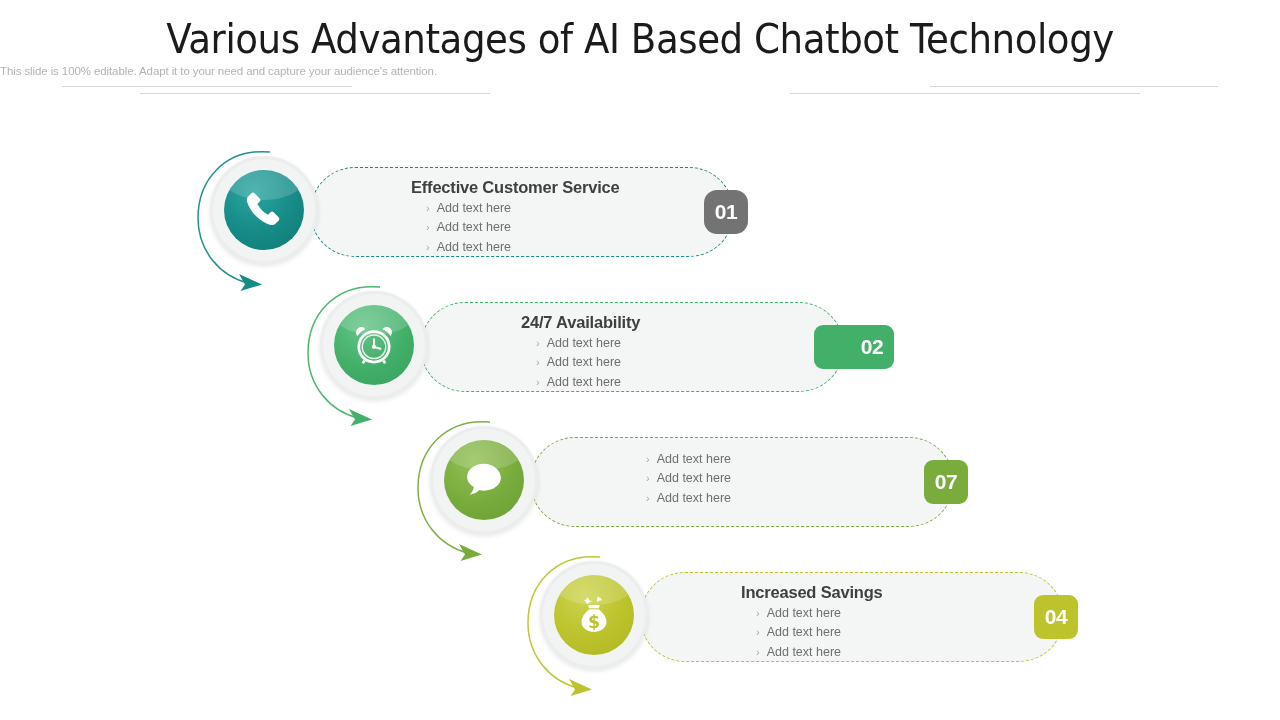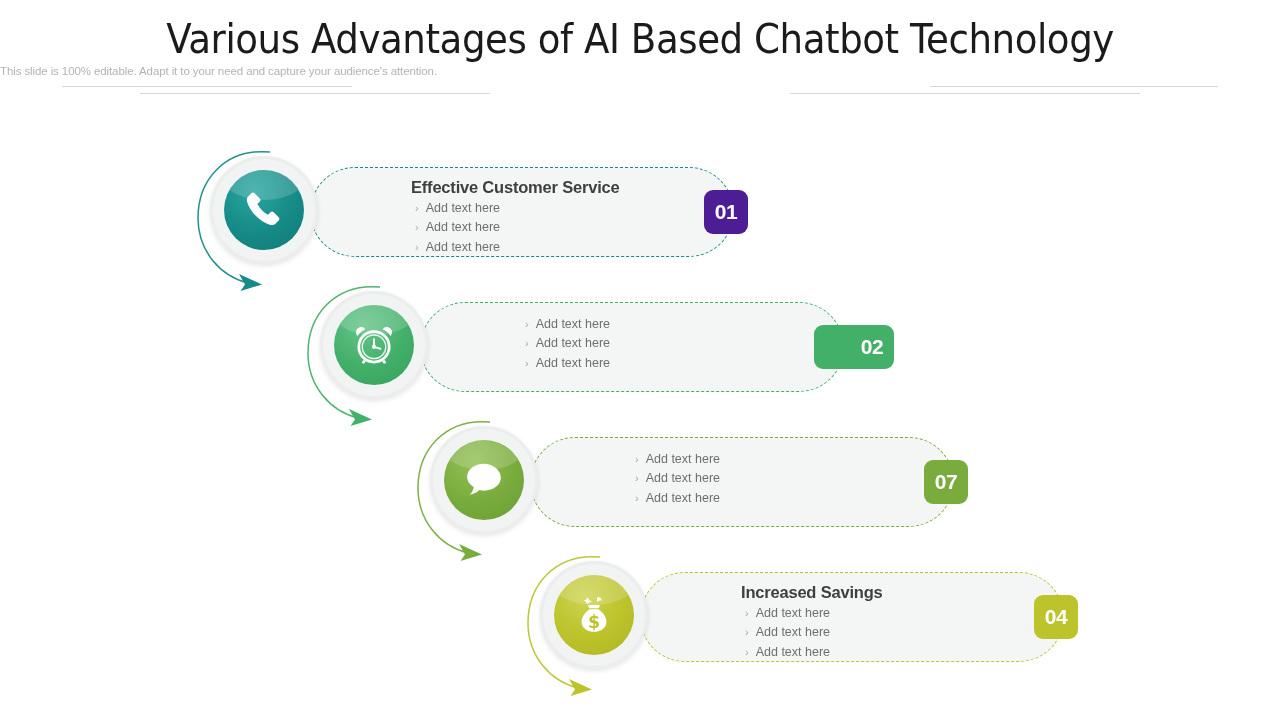--- a/index.html
+++ b/index.html
@@ -96,21 +96,21 @@
   }
   .row-title {
     font-size: 16.5px;
     font-weight: bold;
     color: #3f3f3f;
     letter-spacing: -0.2px;
     line-height: 19px;
     white-space: nowrap;
   }
   .bullets {
-    margin: 2px 0 0 4px;
+    margin: 2px 0 0 15px;
     padding: 0;
     list-style: none;
   }
   .bullet {
     font-size: 12.5px;
     color: #6f6f6f;
     line-height: 19.3px;
     white-space: nowrap;
   }
   .chev {
@@ -213,38 +213,39 @@
     <div class="row" style="left: 192px; top: 138px;">
       <div class="panel" style="border-color: rgb(22, 139, 135);"></div>
       <div class="panel-inner">
         <div class="row-title">Effective Customer Service</div>
         <ul class="bullets">
           <li class="bullet"><span class="chev">›</span><span>Add text here</span></li>
           <li class="bullet"><span class="chev">›</span><span>Add text here</span></li>
           <li class="bullet"><span class="chev">›</span><span>Add text here</span></li>
         </ul>
       </div>
-      <div class="badge" style="background: #4c1d95;">01</div>
+      <div class="badge" style="background: #737373; border-radius: 13px;">01</div>
       <div class="icon-wrap">
         <div class="swoosh"><svg viewBox="0 0 138 148" width="138" height="148" aria-hidden="true">
             <path d="M78 8 C 33 4, 6 36, 6 74 C 6 107, 28 132, 56 139" fill="none" stroke="#168b87" stroke-width="1.5" opacity="0.95"></path>
             <path d="M47 130 L 70 140.5 L 48.5 147 L 53 140.5 Z" fill="#168b87"></path>
           </svg></div>
         <div class="halo"></div>
         <div class="halo-inner"></div>
         <div class="disc" style="background: radial-gradient(circle at 38% 26%, rgb(43, 166, 160) 0%, rgb(22, 139, 135) 52%, rgb(15, 122, 119) 100%); color: rgb(22, 139, 135);">
           <svg width="42" height="42" viewBox="0 0 24 24" aria-hidden="true">
             <path fill="#ffffff" d="M6.6 2.4c-.5-.5-1.3-.5-1.8 0L3.1 4.1C2.2 5 2 6.3 2.4 7.5c1 2.9 2.7 5.6 5 7.9s5 4 7.9 5c1.2.4 2.5.2 3.4-.7l1.7-1.7c.5-.5.5-1.3 0-1.8l-2.9-2.9c-.5-.5-1.3-.5-1.8 0l-1.4 1.4c-1.3-.7-2.5-1.5-3.5-2.6-1-1-1.9-2.2-2.6-3.5l1.4-1.4c.5-.5.5-1.3 0-1.8L6.6 2.4z"></path>
           </svg>
         </div>
       </div>
     </div>
     <div class="row" style="left: 302px; top: 273px;">
       <div class="panel" style="border-color: rgb(67, 176, 106);"></div>
       <div class="panel-inner">
+        <div class="row-title">24/7 Availability</div>
         <ul class="bullets">
           <li class="bullet"><span class="chev">›</span><span>Add text here</span></li>
           <li class="bullet"><span class="chev">›</span><span>Add text here</span></li>
           <li class="bullet"><span class="chev">›</span><span>Add text here</span></li>
         </ul>
       </div>
       <div class="badge" style="background: rgb(67, 176, 106); padding-left: 36px;">02</div>
       <div class="icon-wrap">
         <div class="swoosh"><svg viewBox="0 0 138 148" width="138" height="148" aria-hidden="true">
             <path d="M78 8 C 33 4, 6 36, 6 74 C 6 107, 28 132, 56 139" fill="none" stroke="#43b06a" stroke-width="1.5" opacity="0.95"></path>

